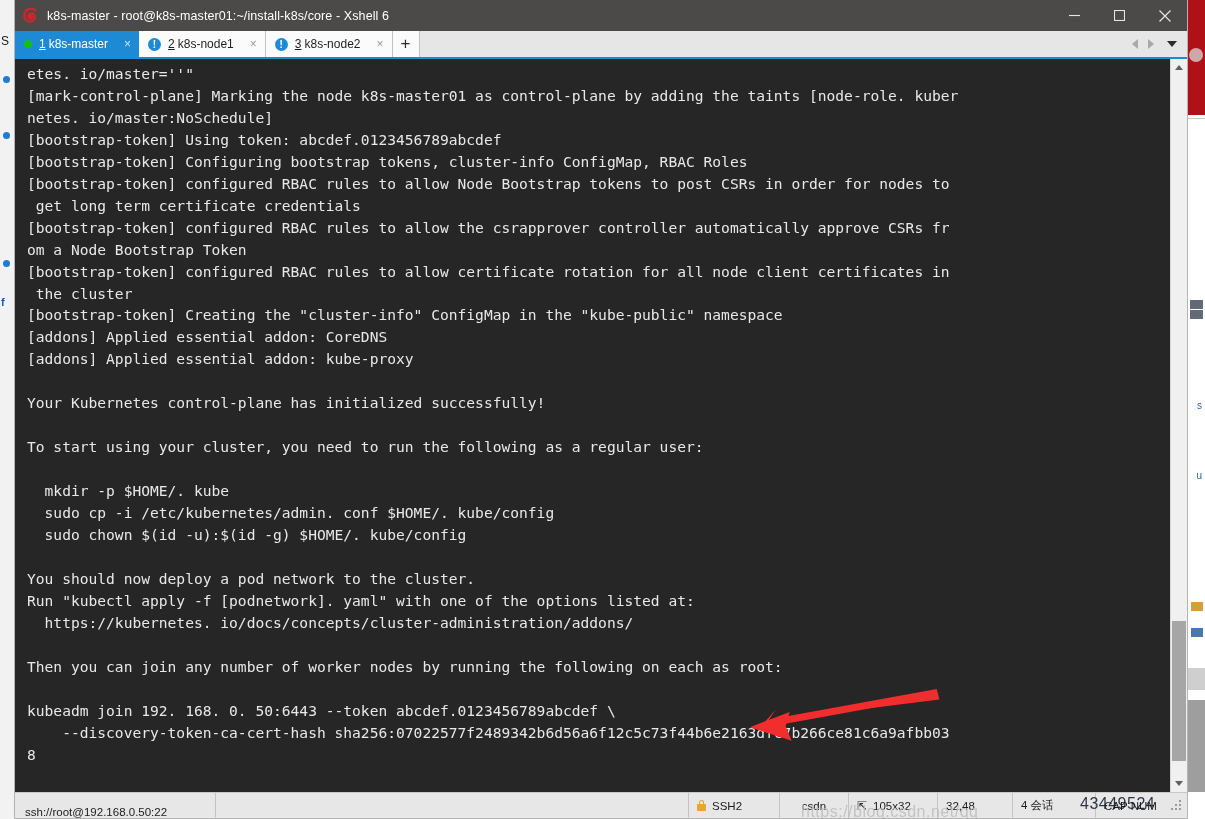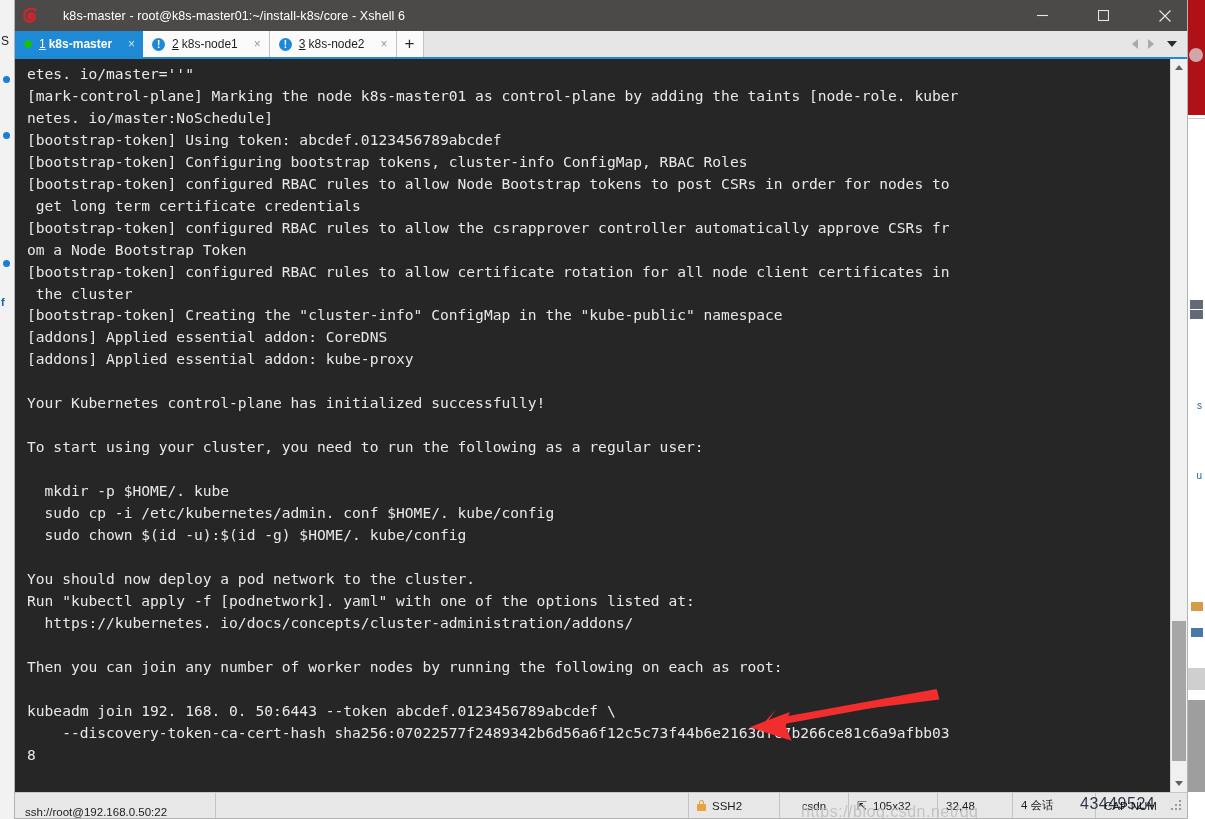--- a/index.html
+++ b/index.html
@@ -109,21 +109,20 @@
   }
 
   
   .titlebar {
     height: 31px;
     background: #4c4a48;
     display: flex;
     align-items: center;
     flex: 0 0 auto;
     user-select: none;
-    gap: 16px;
   }
   .app-logo {
     width: 18px; height: 18px;
     margin-left: 6px;
     margin-right: 8px;
     position: relative;
     flex: 0 0 auto;
   }
   .title-text {
     color: #ffffff;
@@ -189,21 +188,21 @@
     font-weight: bold;
     line-height: 13px;
     text-align: center;
     margin-right: 7px;
     flex: 0 0 auto;
   }
   .tab-num {
     text-decoration: underline;
     margin-right: 3px;
   }
-  .tab.active .tab-label { font-weight: bold; }
+  .tab.active .tab-label { font-weight: normal; }
   .tab-close {
     margin-left: 12px;
     width: 15px;
     text-align: center;
     font-size: 12px;
     color: #cfe7f8;
     flex: 0 0 auto;
   }
   .tab:not(.active) .tab-close { color: #9a9a9a; }
   .tab-add {

